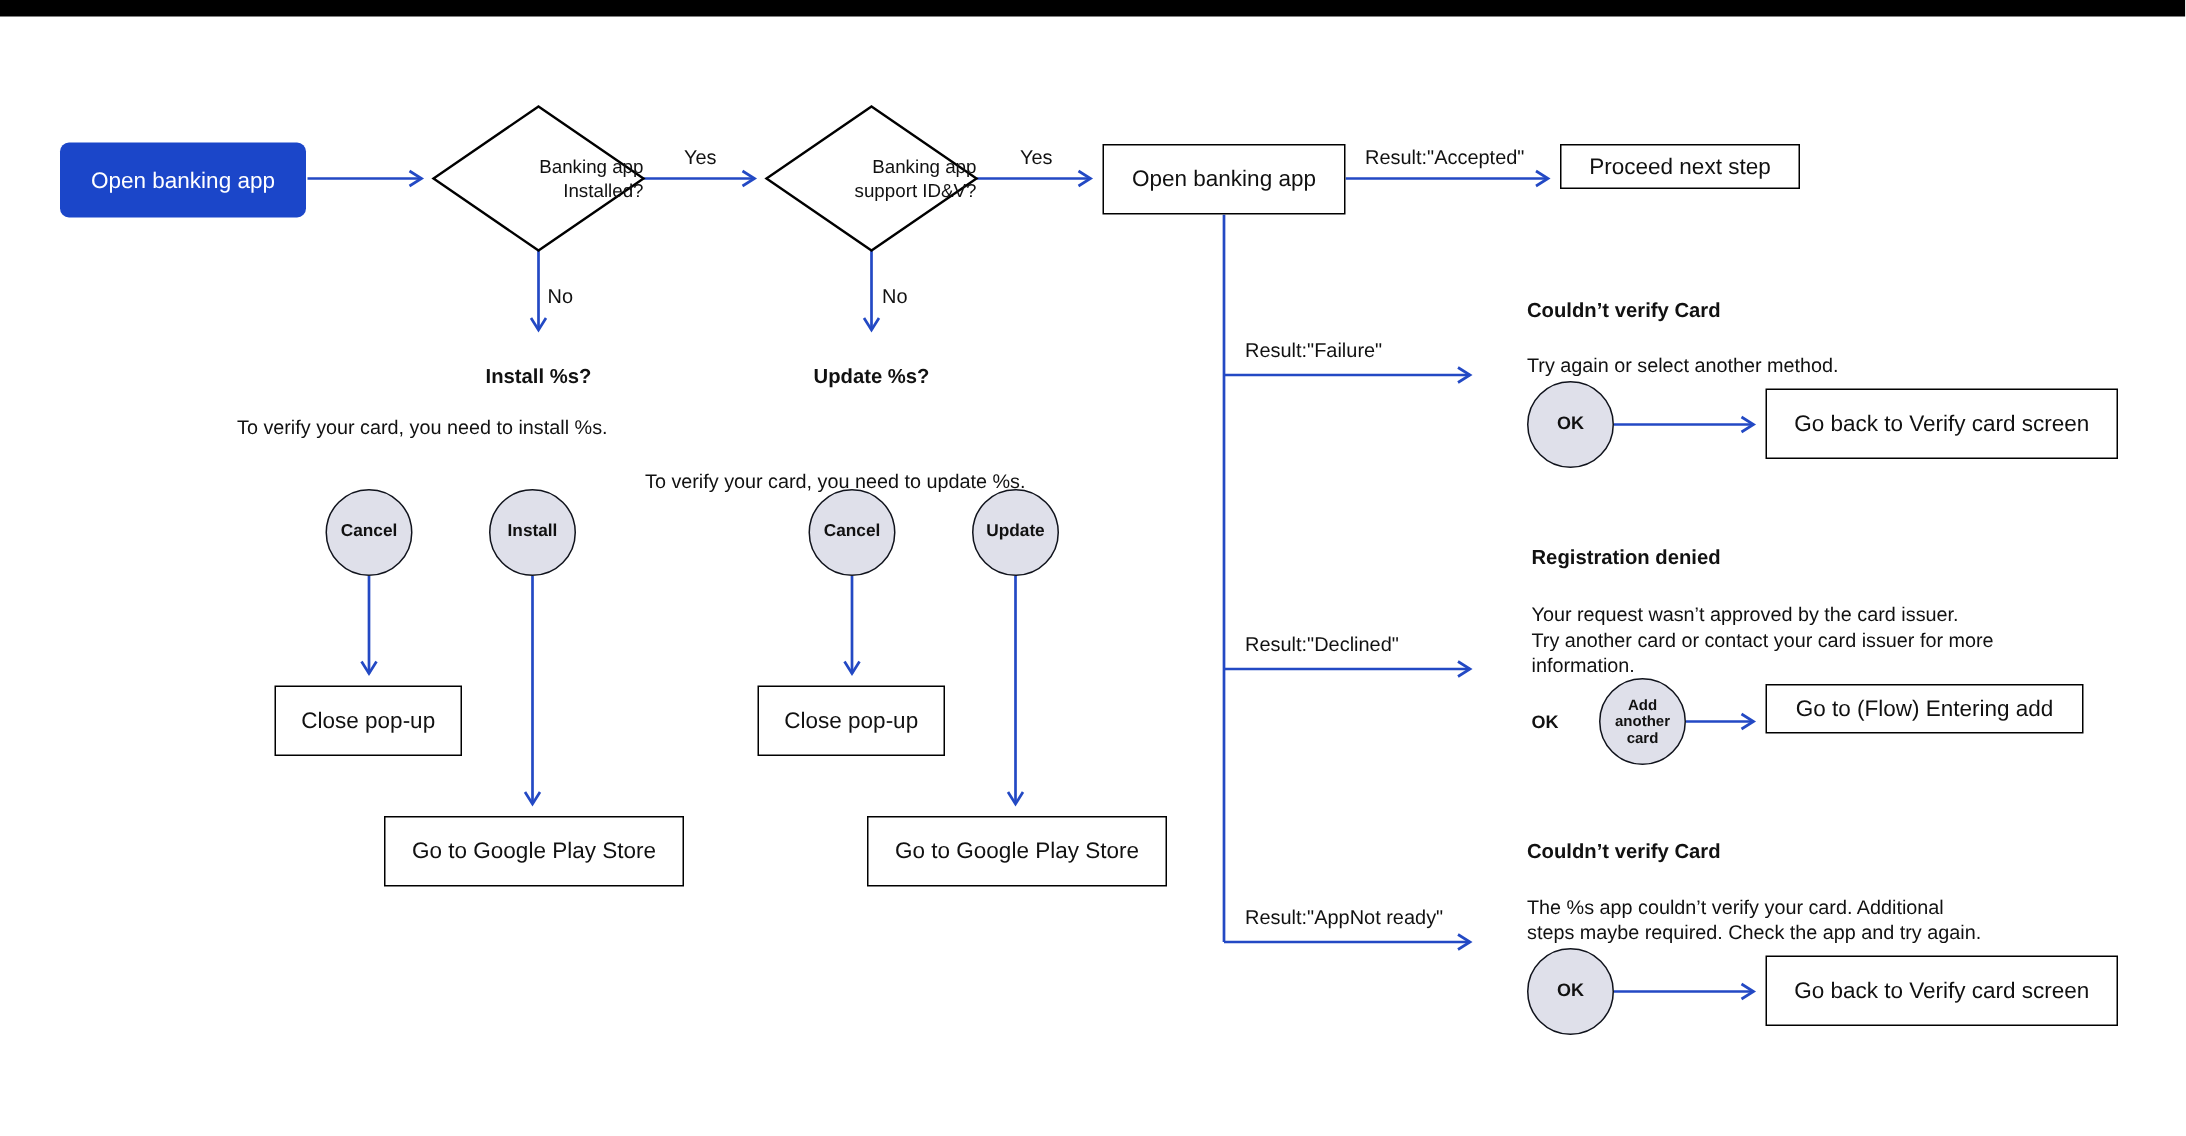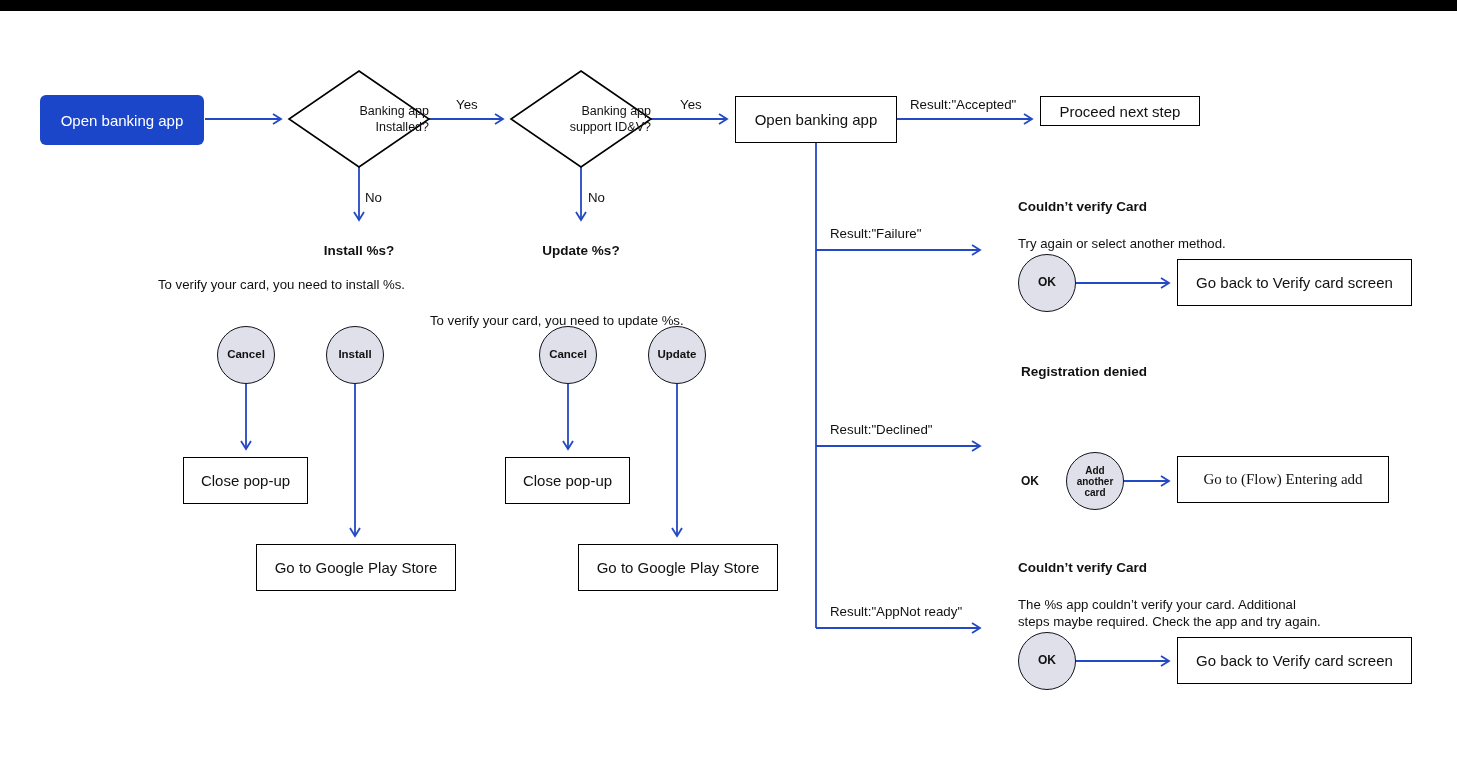--- a/index.html
+++ b/index.html
@@ -96,25 +96,28 @@
   <div class="lbl" style="left:830px; top:226px;">Result:"Failure"</div>
   <div class="lbl" style="left:830px; top:422px;">Result:"Declined"</div>
   <div class="lbl" style="left:830px; top:604px;">Result:"AppNot ready"</div>
 
   <div class="sec-title" style="left:1018px; top:199px;">Couldn’t verify Card</div>
   <div class="sec-body" style="left:1018px; top:222px;">Try again or select another method.</div>
   <div class="circle-node" style="left:1018px; top:254px; font-size:12px;">OK</div>
   <div class="rect-node" style="left:1177px; top:259px; width:235px; height:47px;">Go back to Verify card screen</div>
 
   <div class="sec-title" style="left:1021px; top:364px;">Registration denied</div>
+  <div class="sec-body" style="left:1021px; top:388px;">Your request wasn’t approved by the card issuer.
+Try another card or contact your card issuer for more
+information.</div>
   <div class="ok-label" style="left:1021px; top:474px;">OK</div>
   <div class="circle-node small-text" style="left:1066px; top:452px;">Add
 another
 card</div>
-  <div class="rect-node" style="left:1177px; top:456px; width:212px; height:47px;font-family:Liberation Serif, serif;">Go to (Flow) Entering add</div>
+  <div class="rect-node" style="left:1177px; top:456px; width:212px; height:33px;">Go to (Flow) Entering add</div>
 
   <div class="sec-title" style="left:1018px; top:560px;">Couldn’t verify Card</div>
   <div class="sec-body" style="left:1018px; top:583px;">The %s app couldn’t verify your card. Additional
 steps maybe required. Check the app and try again.</div>
   <div class="circle-node" style="left:1018px; top:632px; font-size:12px;">OK</div>
   <div class="rect-node" style="left:1177px; top:637px; width:235px; height:47px;">Go back to Verify card screen</div>
 
 </div>
 
 </body></html>

